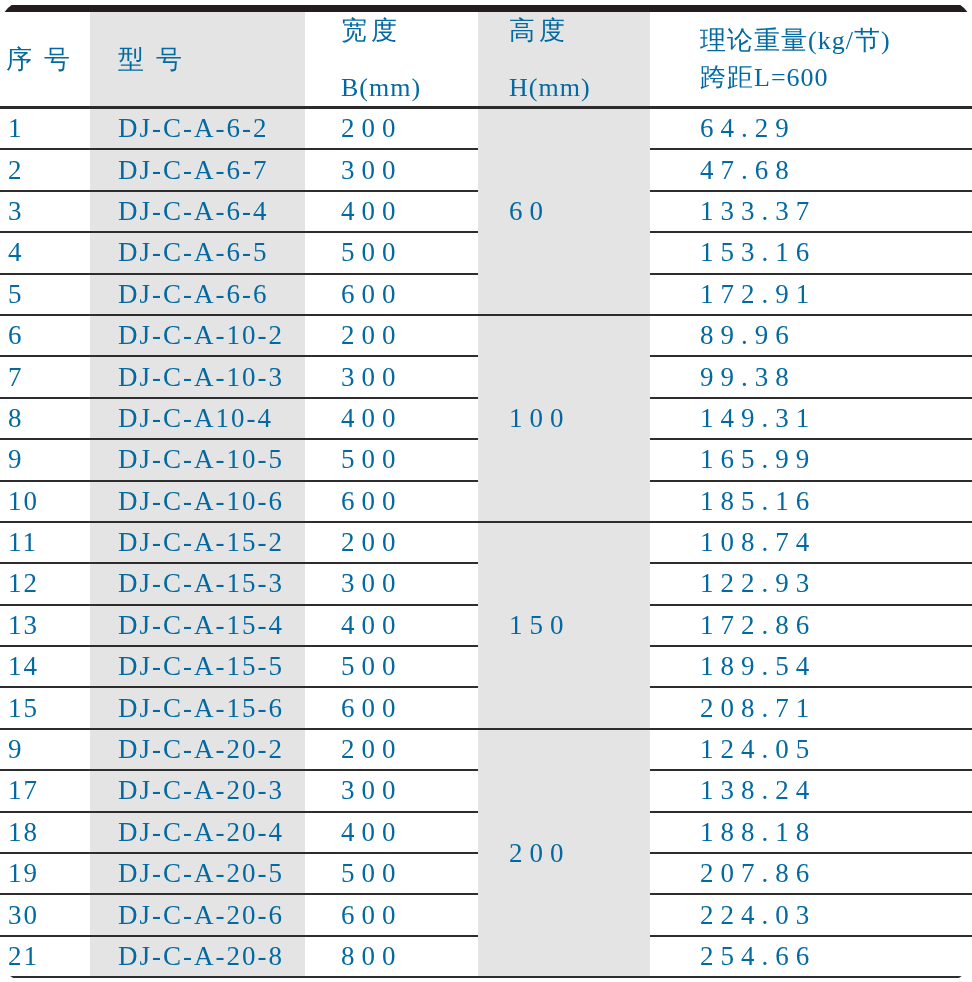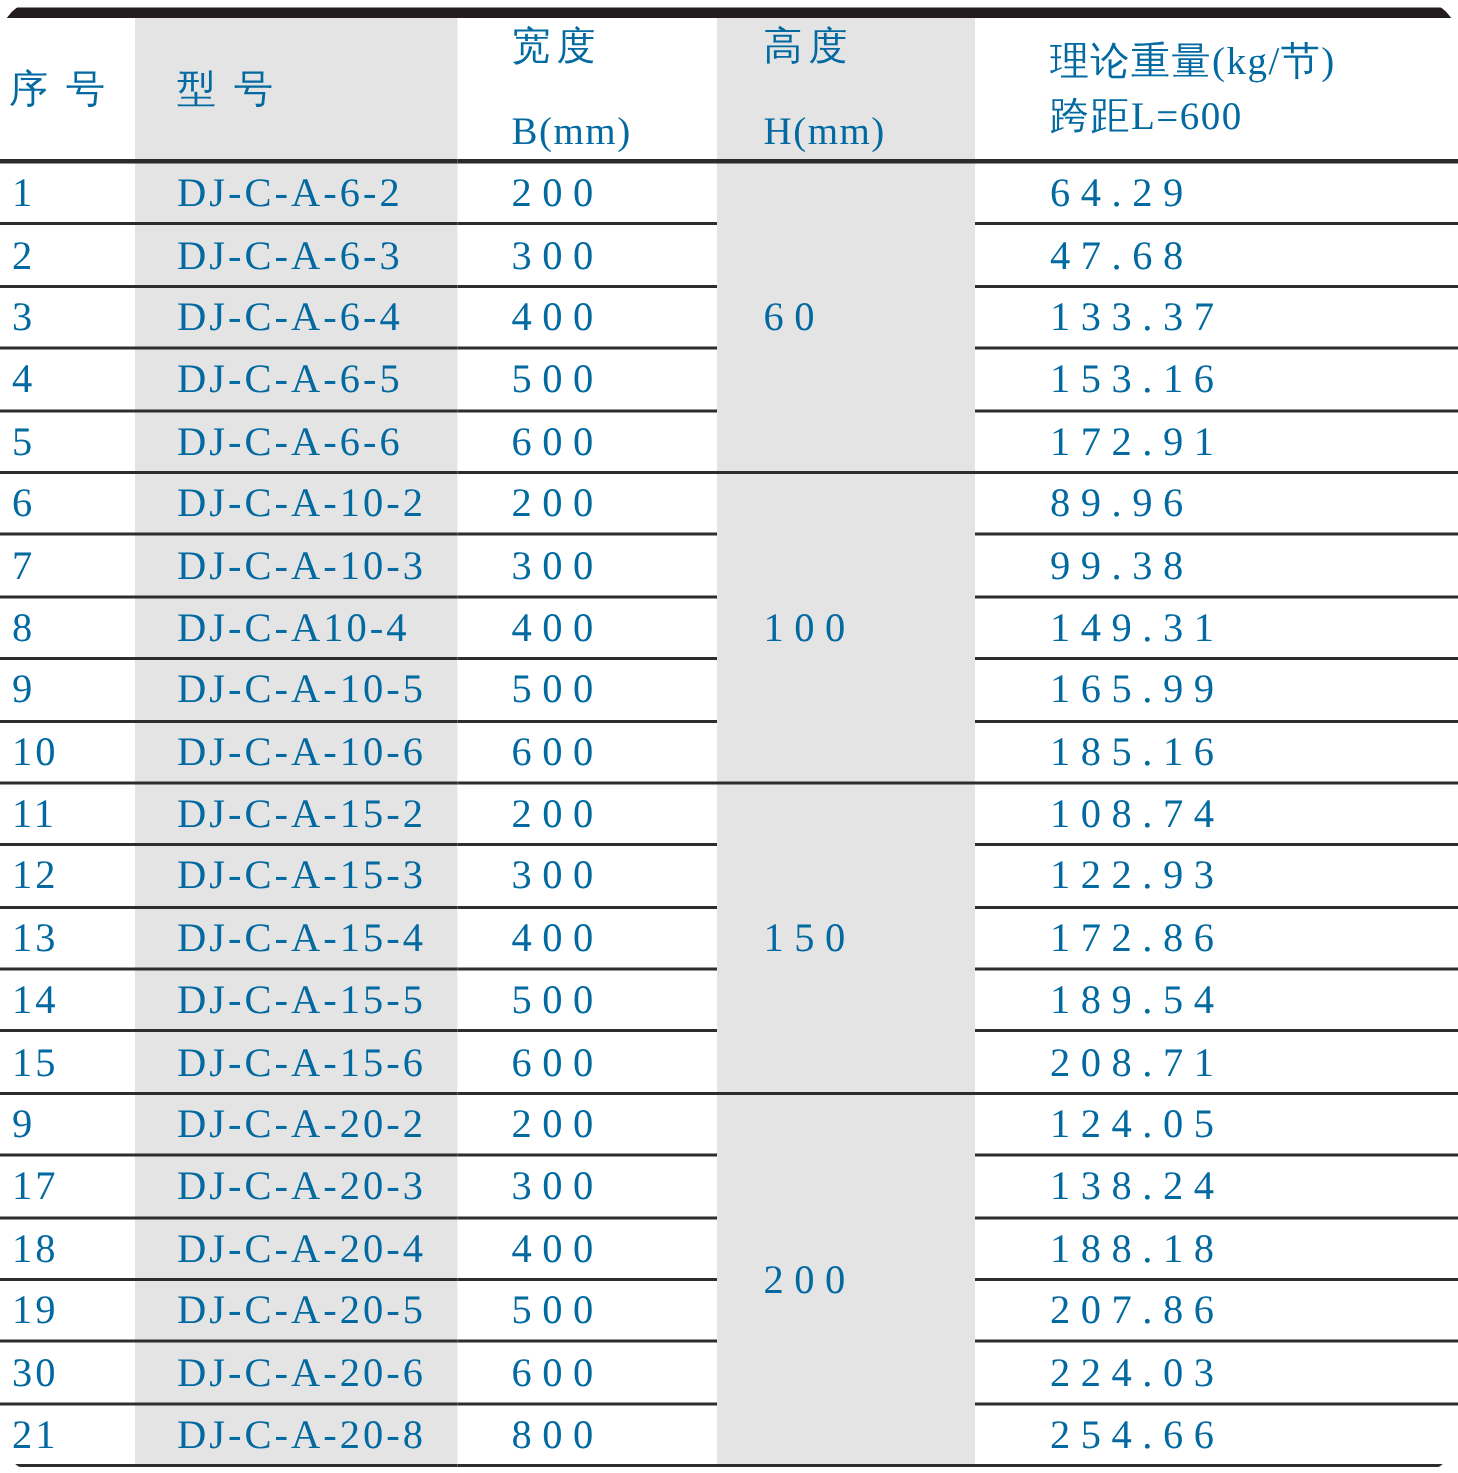--- a/index.html
+++ b/index.html
@@ -104,21 +104,21 @@
     <tbody>
         <tr>
           <td class="col-no">1</td>
           <td class="col-model">DJ-C-A-6-2</td>
           <td class="col-width">200</td>
           <td class="col-height" rowspan="5">60</td>
           <td class="col-weight">64.29</td>
         </tr>
         <tr>
           <td class="col-no">2</td>
-          <td class="col-model">DJ-C-A-6-3</td>
+          <td class="col-model">DJ-C-A-6-7</td>
           <td class="col-width">300</td>
           <td class="col-weight">47.68</td>
         </tr>
         <tr>
           <td class="col-no">3</td>
           <td class="col-model">DJ-C-A-6-4</td>
           <td class="col-width">400</td>
           <td class="col-weight">133.37</td>
         </tr>
         <tr>

